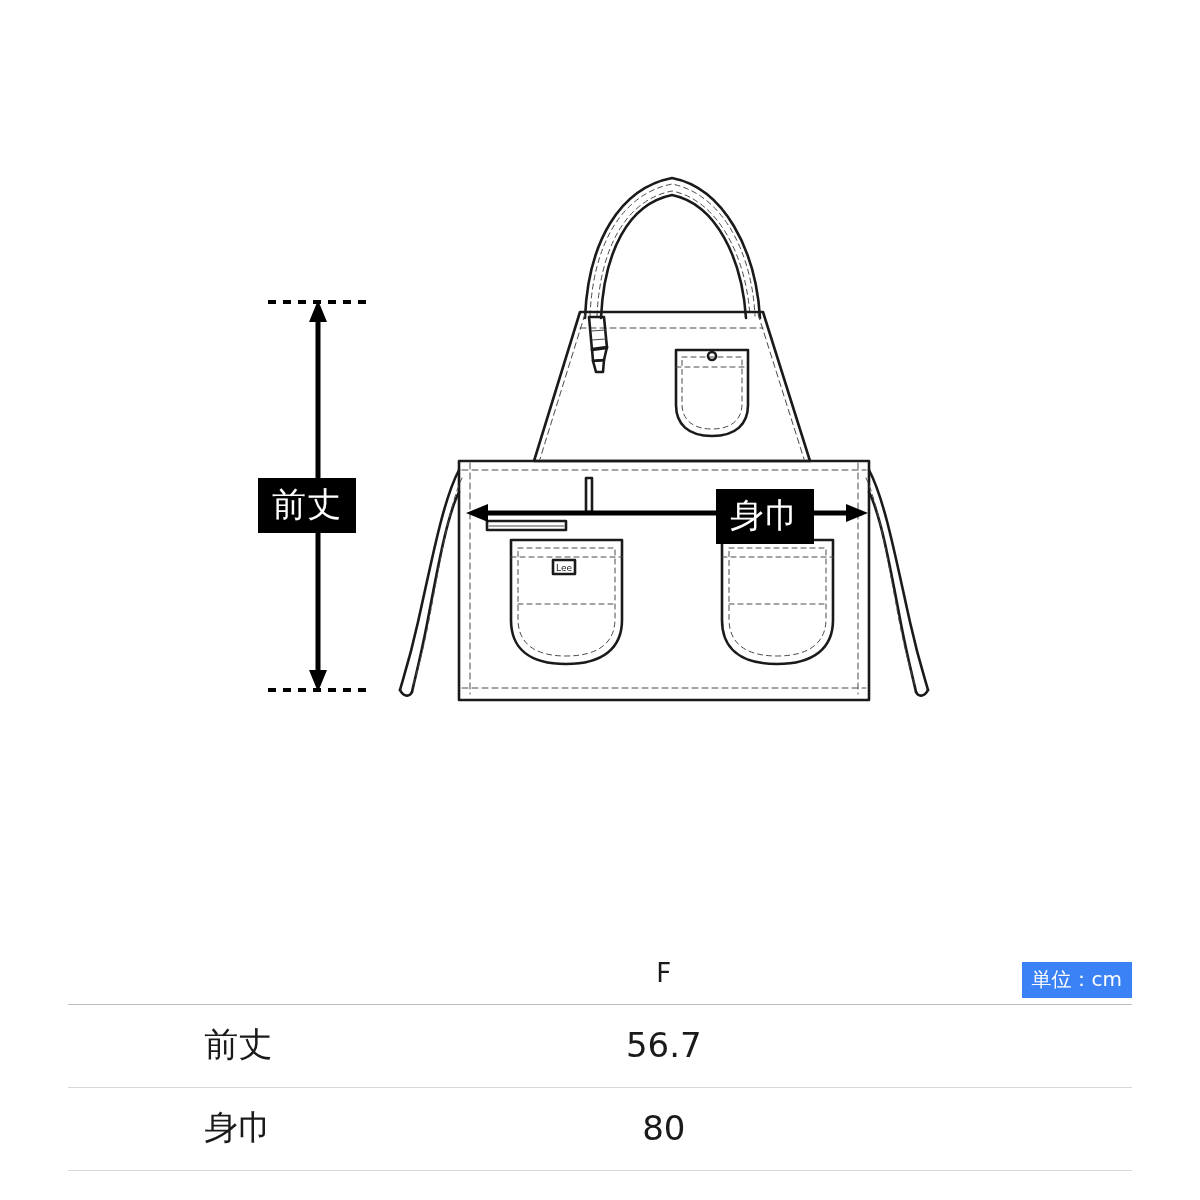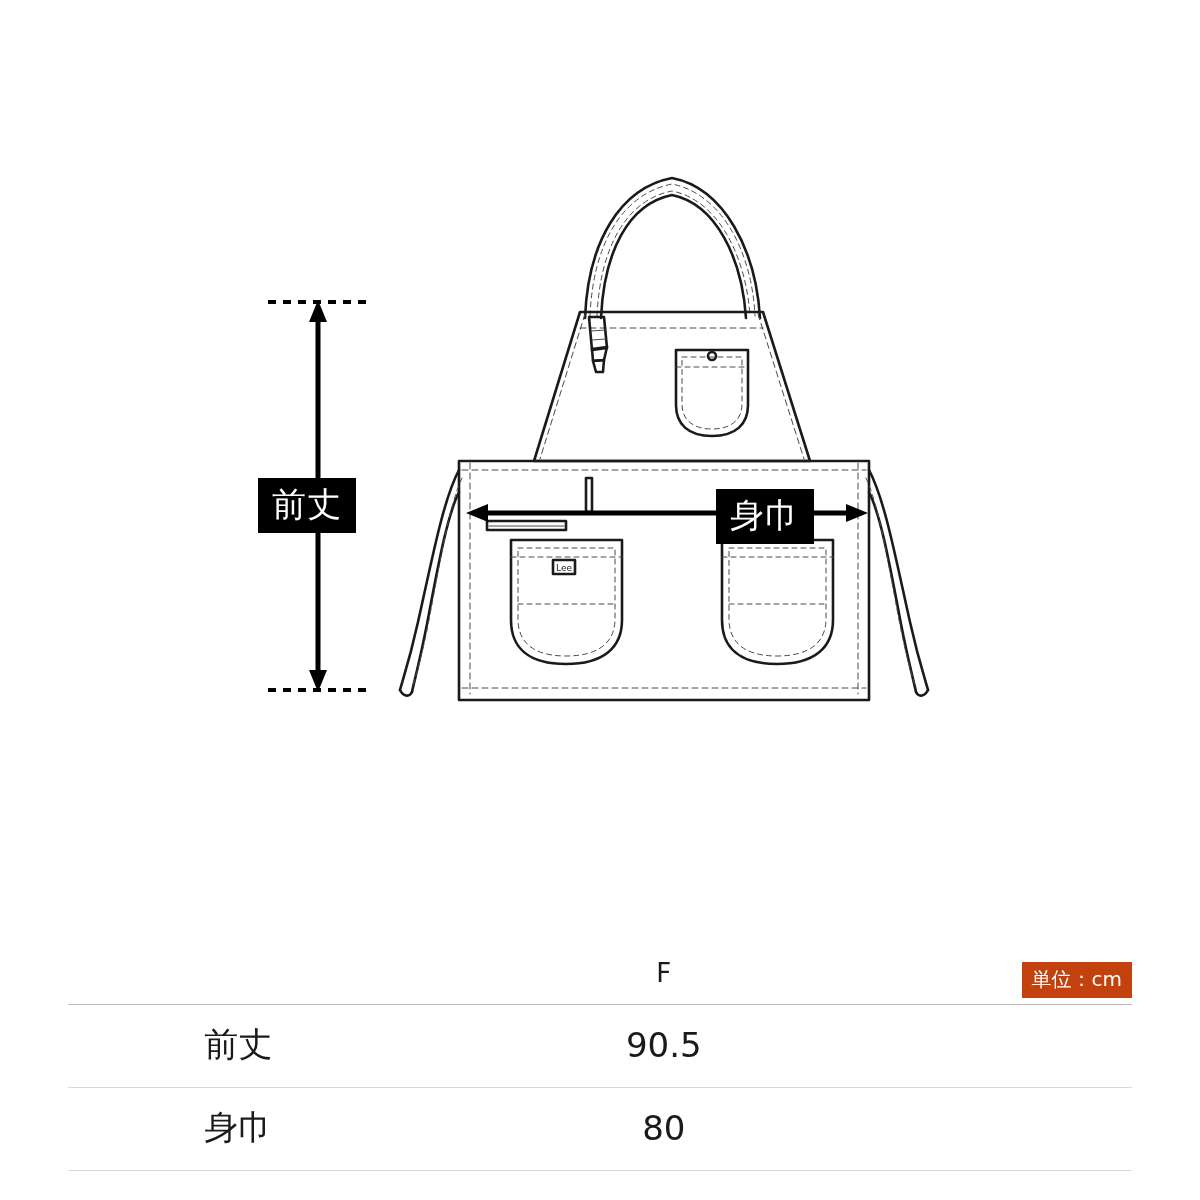--- a/index.html
+++ b/index.html
@@ -53,21 +53,21 @@
   #size-table {
     position: absolute;
     left: 68px;
     top: 944px;
     width: 1064px;
   }
   .unit-badge {
     position: absolute;
     right: 0;
     top: 18px;
-    background: #c2410c;
+    background: #3b82f6;
     color: #ffffff;
     font-size: 20px;
     line-height: 1;
     padding: 7px 10px 9px 10px;
     font-family: "DejaVu Sans", sans-serif;
     white-space: nowrap;
   }
   table.size {
     border-collapse: collapse;
     width: 1064px;
@@ -215,21 +215,21 @@
     <thead>
       <tr>
         <th></th>
         <th>F</th>
         <th></th>
       </tr>
     </thead>
     <tbody>
       <tr>
         <td class="row-name">前丈</td>
-        <td>90.5</td>
+        <td>56.7</td>
         <td></td>
       </tr>
       <tr>
         <td class="row-name">身巾</td>
         <td>80</td>
         <td></td>
       </tr>
     </tbody>
   </table>
 </div>

